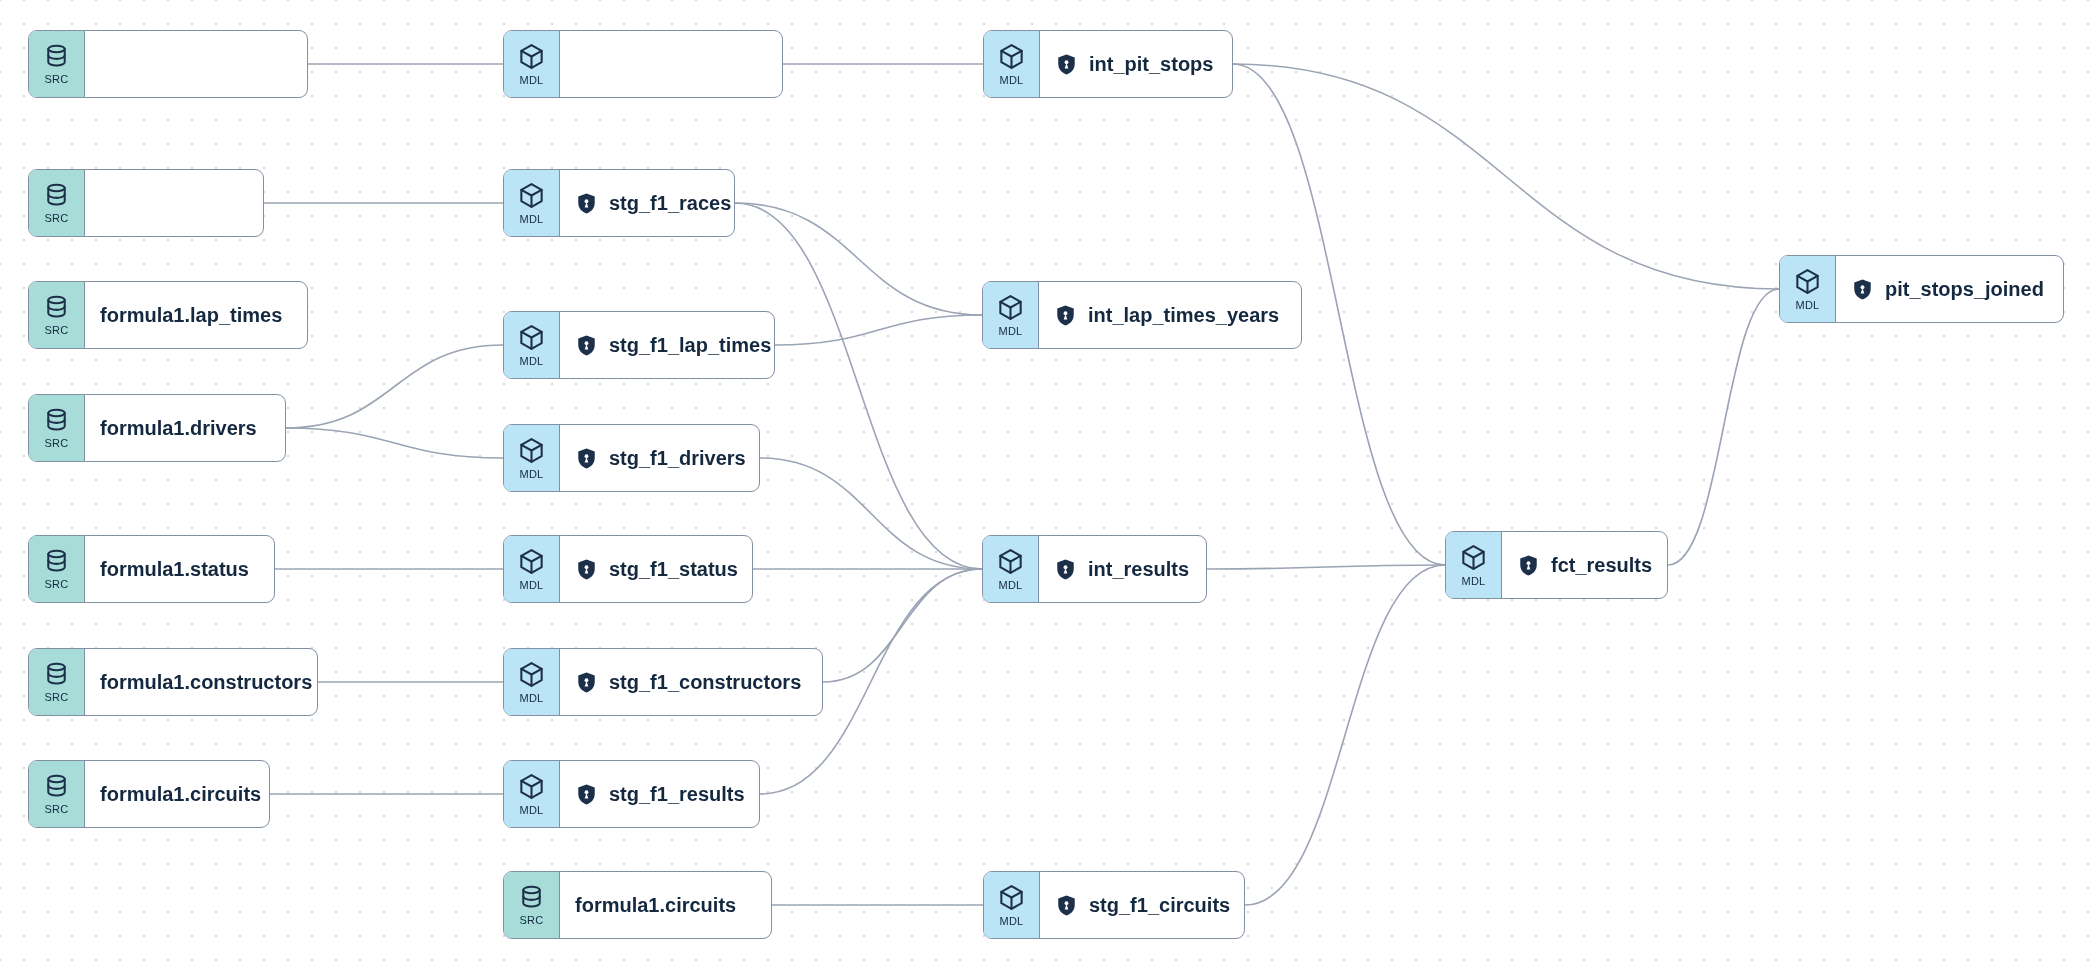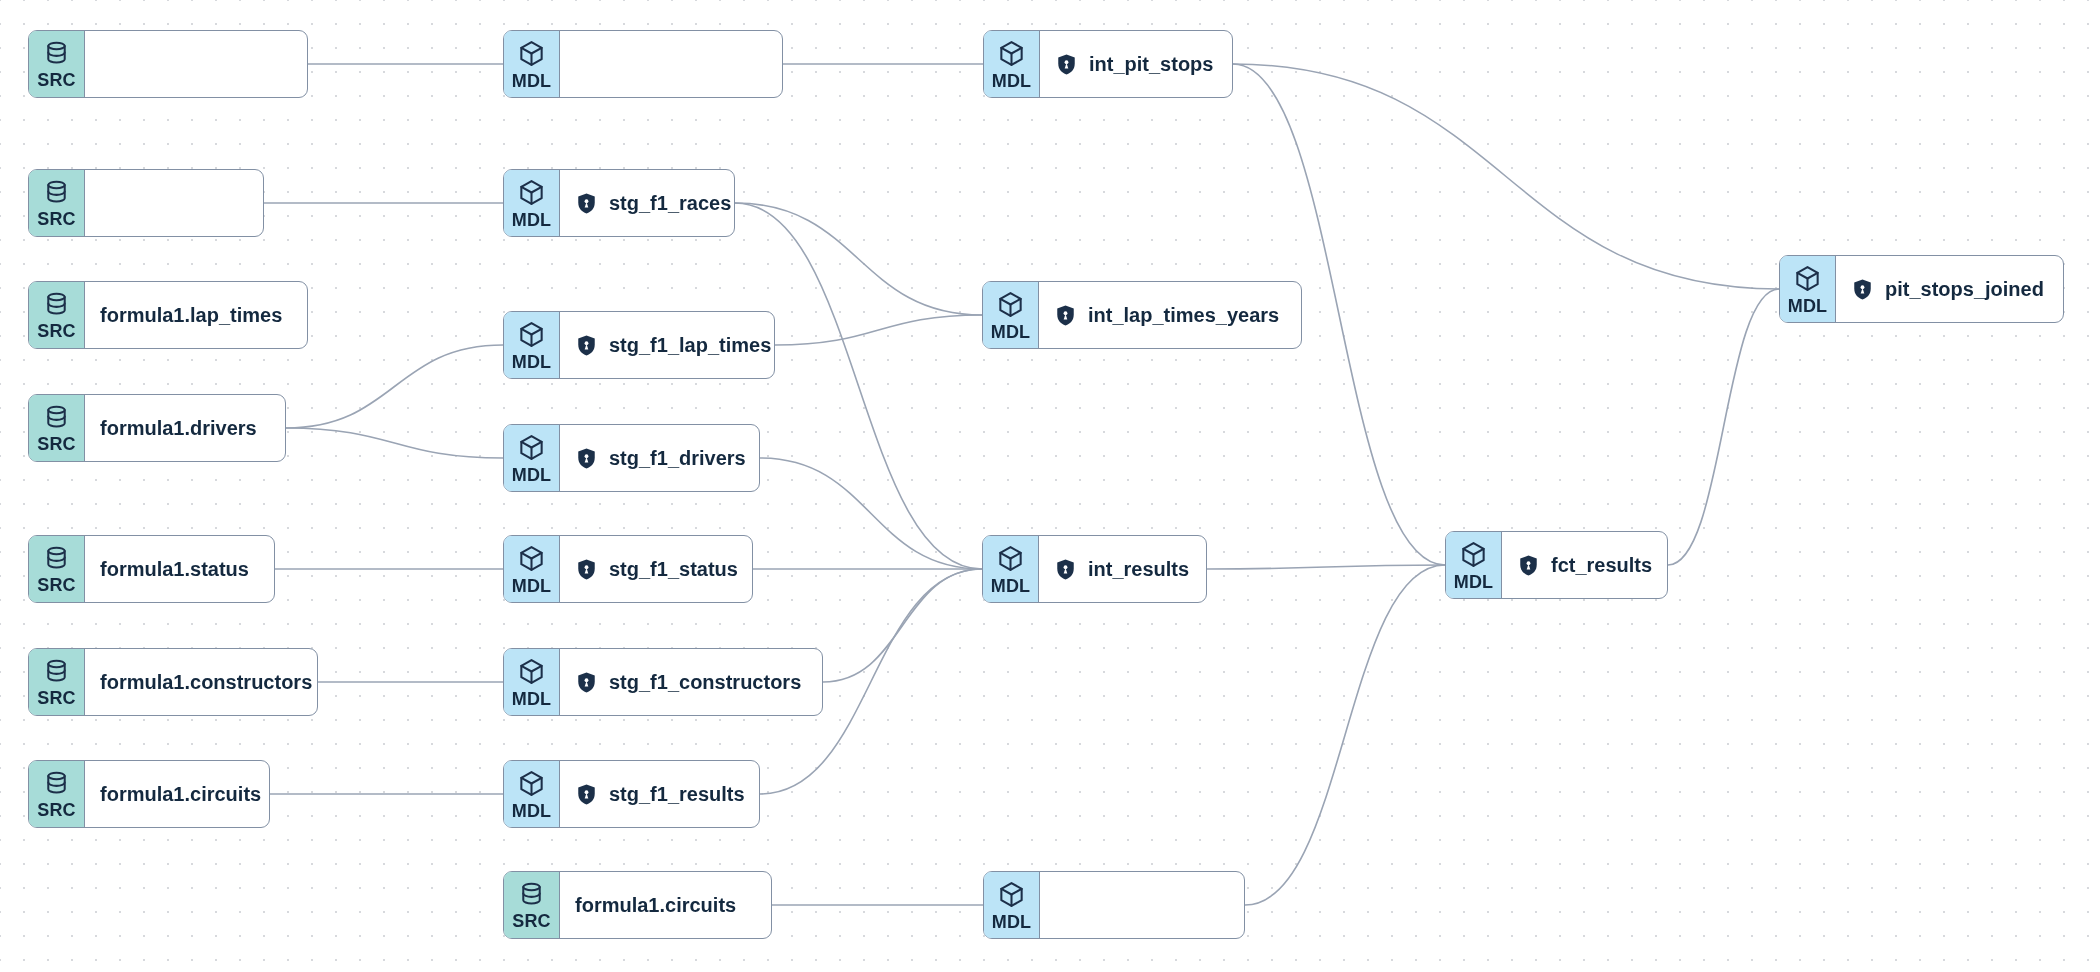--- a/index.html
+++ b/index.html
@@ -12,21 +12,21 @@
   #edges{position:absolute;left:0;top:0;}
   .node{
     position:absolute;display:flex;align-items:stretch;height:68px;
     background:#ffffff;border:1.5px solid #8290a4;border-radius:9px;
     box-sizing:border-box;cursor:pointer;
   }
   .badge{
     width:55px;flex:none;display:flex;flex-direction:column;align-items:center;
     justify-content:center;border-right:1.5px solid #8290a4;border-radius:7px 0 0 7px;
   }
-  .badge .code{font-size:18px;font-weight:700;color:#14293f;line-height:1;margin-top:0;letter-spacing:.2px;}
+  .badge .code{font-size:11px;font-weight:400;color:#14293f;line-height:1;margin-top:0;letter-spacing:.2px;}
   .nbody{
     flex:1;display:flex;align-items:center;padding:0 18px 0 15px;gap:11px;
     font-size:20px;font-weight:600;color:#14293f;white-space:nowrap;border-radius:0 7px 7px 0;
   }
   .nbody .shield{flex:none;display:flex;align-items:center;}
 </style>
 </head>
 <body>
 
 <div id="canvas">
@@ -283,20 +283,30 @@
     </div>
     <div class="node" style="left: 983px; top: 871px; width: 262px; height: 68px;">
       <div class="badge" style="background: rgb(188, 228, 247);">
         <span><svg width="29" height="29" viewBox="0 0 24 24" fill="none" stroke="#1c2f49" stroke-width="1.7" stroke-linecap="round" stroke-linejoin="round">
             <path d="M12 2.6 L20.4 7.3 V16.7 L12 21.4 L3.6 16.7 V7.3 Z"></path>
             <path d="M3.6 7.3 L12 12 L20.4 7.3"></path>
             <path d="M12 12 V21.4"></path>
           </svg></span>
         <span class="code">MDL</span>
       </div>
+      <div class="nbody">
+        <span class="shield">
+          <svg width="23" height="23" viewBox="0 0 24 24">
+            <path d="M12 1.6 L20.6 4.7 V11 C20.6 17 17.2 20.6 12 22.5 C6.8 20.6 3.4 17 3.4 11 V4.7 Z" fill="#1c3049"></path>
+            <circle cx="12" cy="9.6" r="2" fill="#ffffff"></circle>
+            <path d="M12 10.4 L13.9 16.2 H10.1 Z" fill="#ffffff"></path>
+          </svg>
+        </span>
+        <span>stg_f1_circuits</span>
+      </div>
     </div>
     <div class="node" style="left: 983px; top: 30px; width: 250px; height: 68px;">
       <div class="badge" style="background: rgb(188, 228, 247);">
         <span><svg width="29" height="29" viewBox="0 0 24 24" fill="none" stroke="#1c2f49" stroke-width="1.7" stroke-linecap="round" stroke-linejoin="round">
             <path d="M12 2.6 L20.4 7.3 V16.7 L12 21.4 L3.6 16.7 V7.3 Z"></path>
             <path d="M3.6 7.3 L12 12 L20.4 7.3"></path>
             <path d="M12 12 V21.4"></path>
           </svg></span>
         <span class="code">MDL</span>
       </div>

